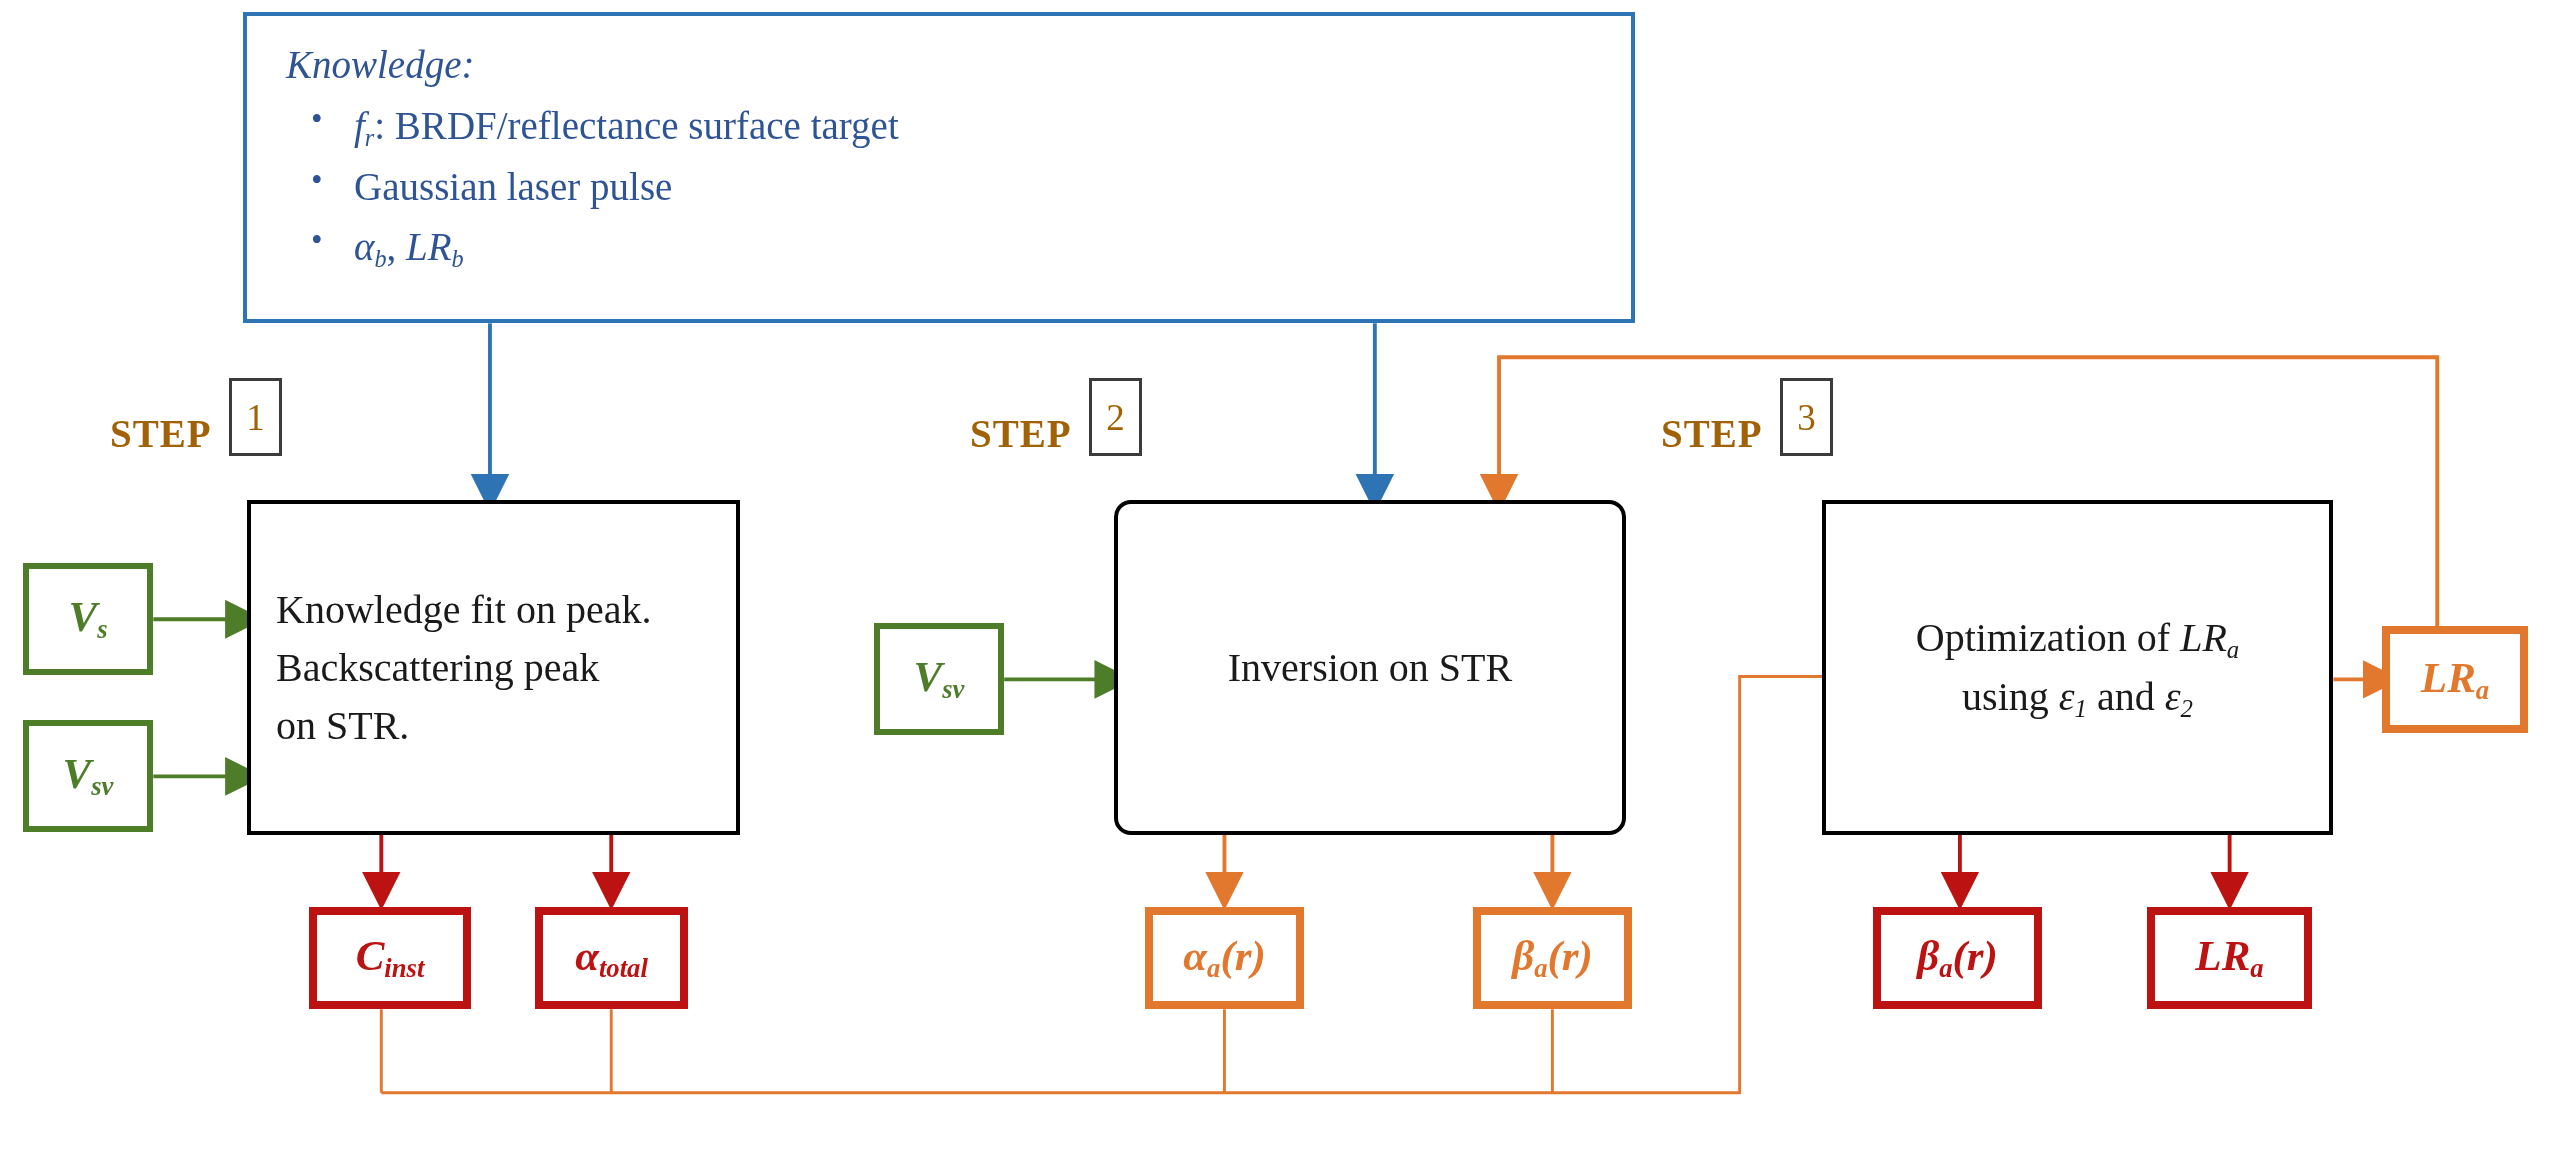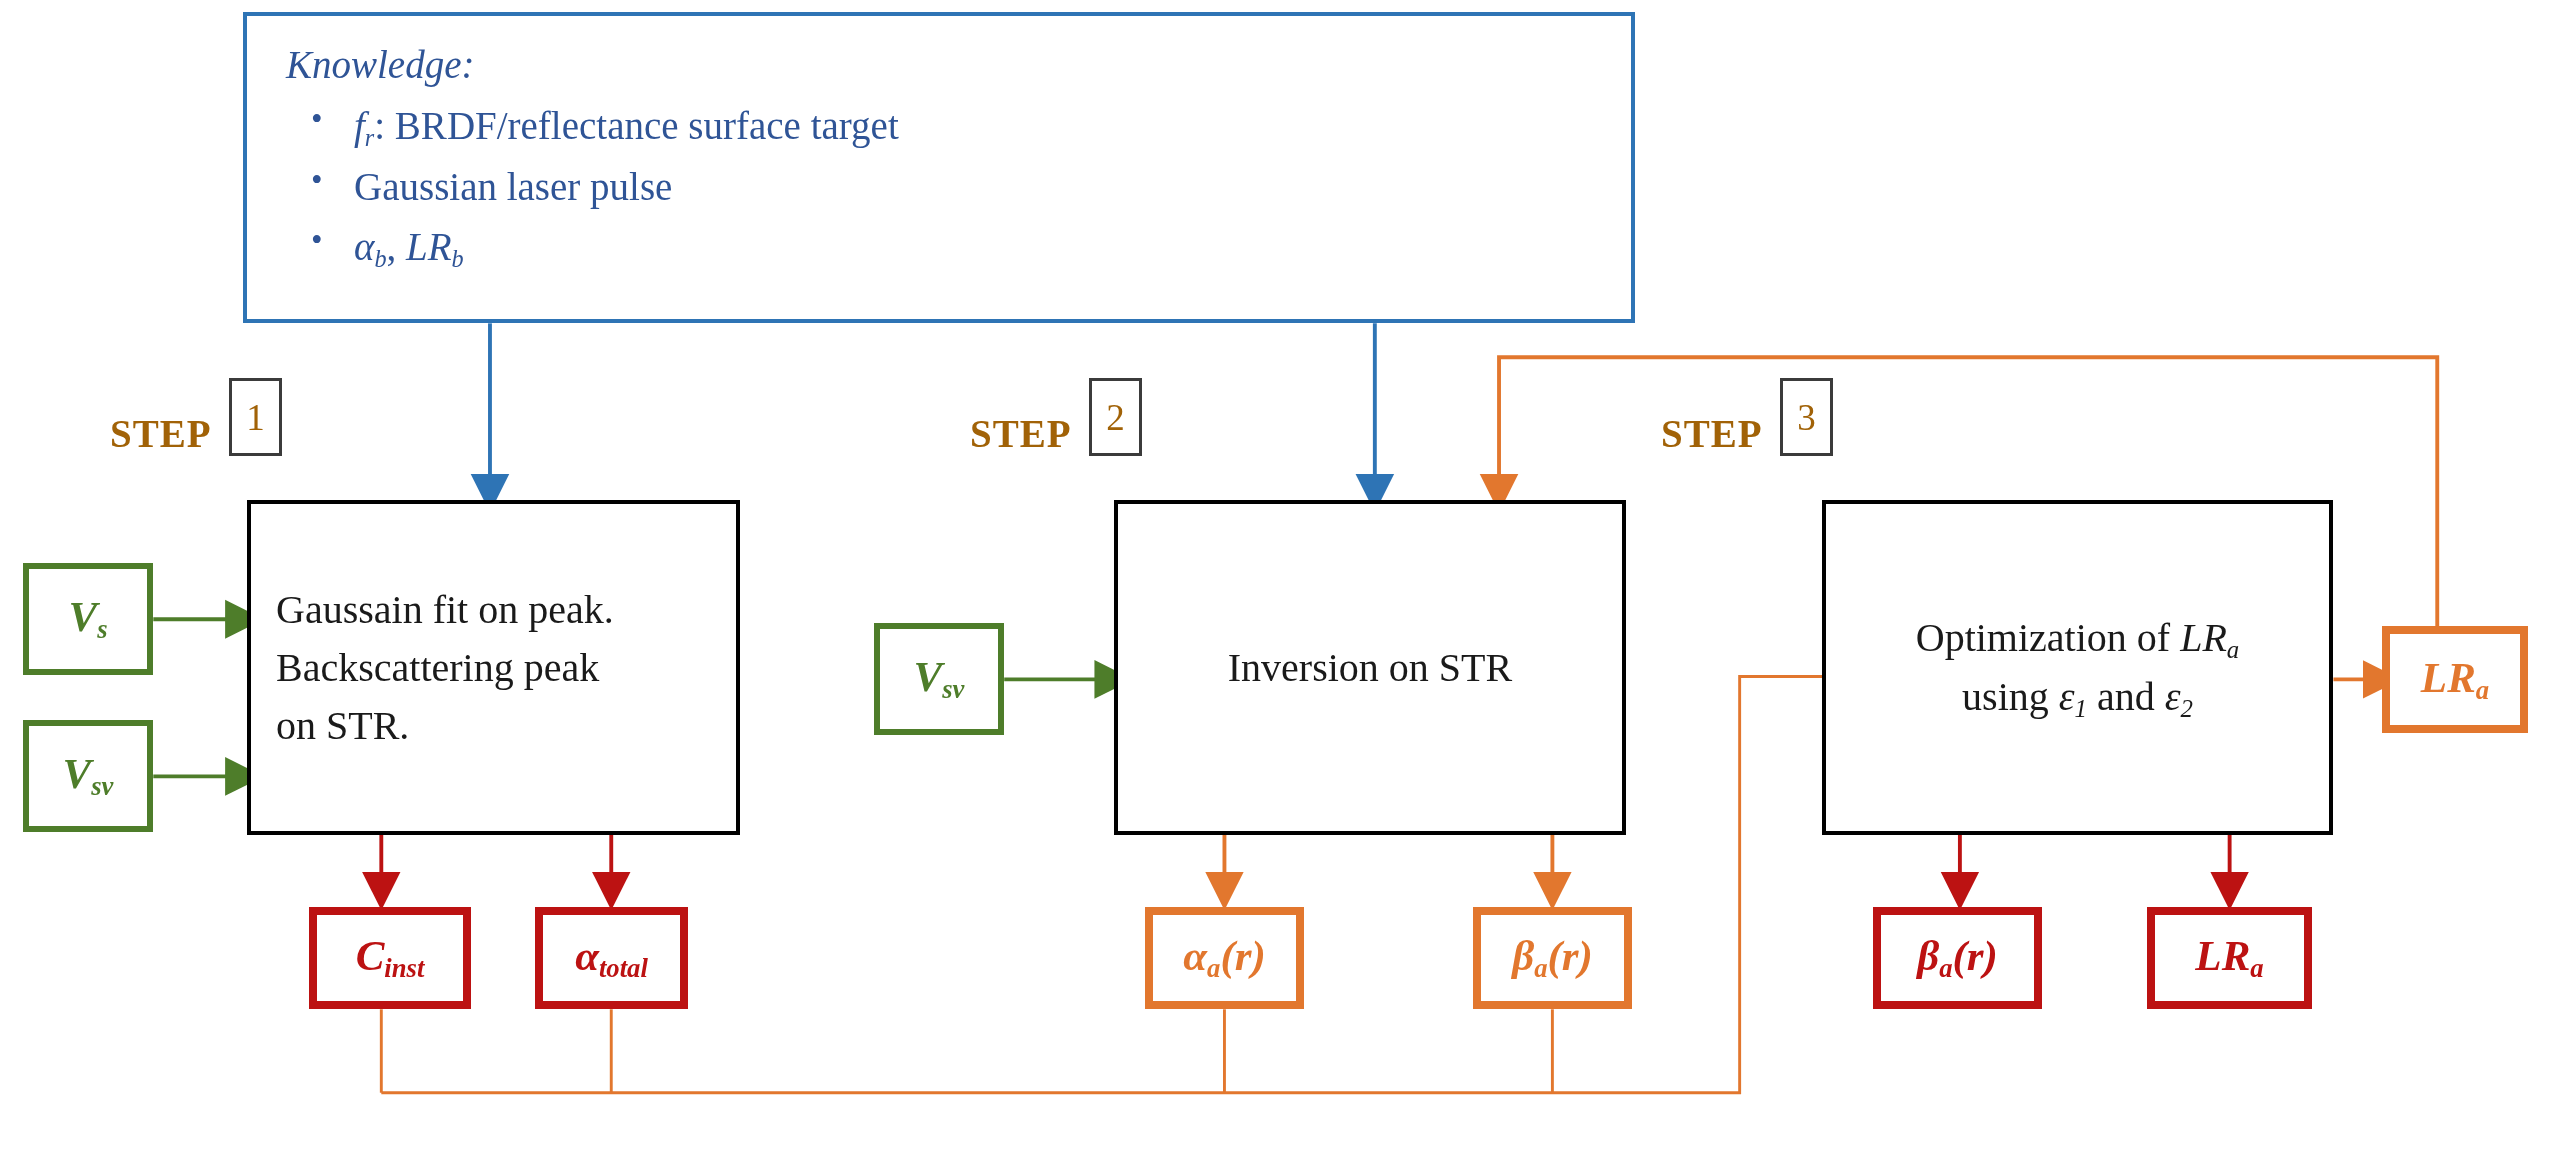--- a/index.html
+++ b/index.html
@@ -104,26 +104,26 @@
   <div class="steplabel" style="left:970px;top:378px;">
     <span class="word">STEP</span>
     <span class="numbox">2</span>
   </div>
   <div class="steplabel" style="left:1661px;top:378px;">
     <span class="word">STEP</span>
     <span class="numbox">3</span>
   </div>
 
   <div class="node process" style="left:247px;top:500px;width:493px;height:335px;flex-direction:column;align-items:flex-start;justify-content:center;">
-    <div>Gaussain fit on peak.</div>
+    <div>Knowledge fit on peak.</div>
     <div>Backscattering peak</div>
     <div>on STR.</div>
   </div>
 
-  <div class="node process center" style="left:1114px;top:500px;width:512px;height:335px;">
+  <div class="node process center" style="left:1114px;top:500px;width:512px;height:335px;border-radius:17px;">
     <div>Inversion on STR</div>
   </div>
 
   <div class="node process center" style="left:1822px;top:500px;width:511px;height:335px;flex-direction:column;">
     <div>
       <span>Optimization of </span><span class="it">LR<sub>a</sub></span>
     </div>
     <div>
       <span>using </span><span class="it">ε<sub>1</sub></span><span> and </span><span class="it">ε<sub>2</sub></span>
     </div>

